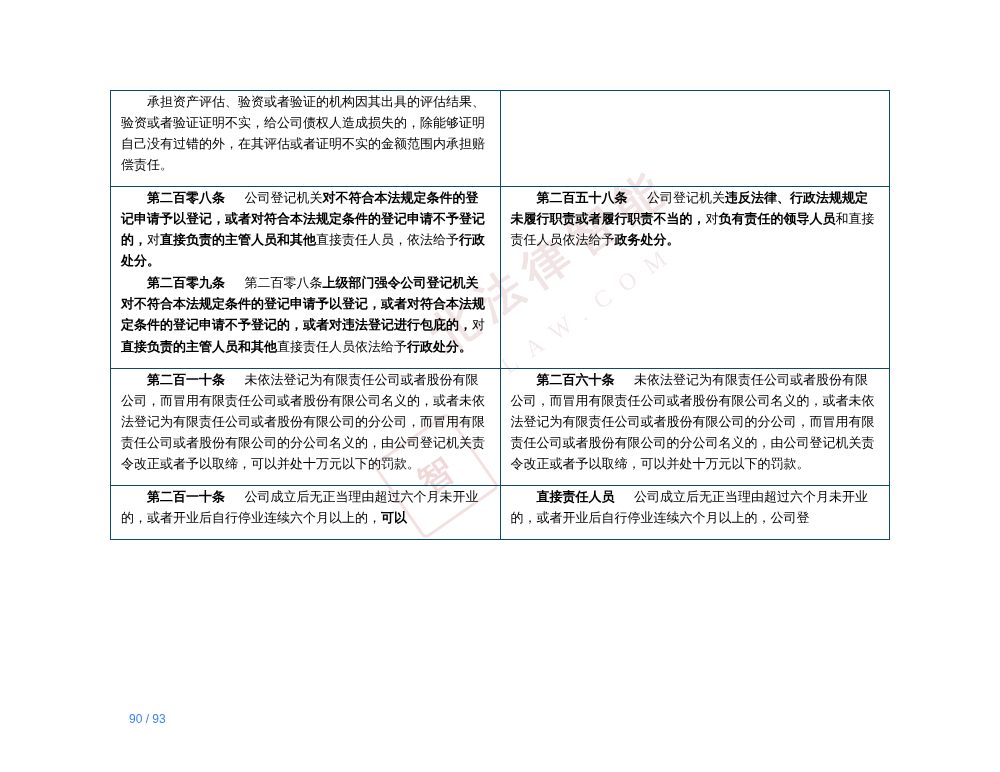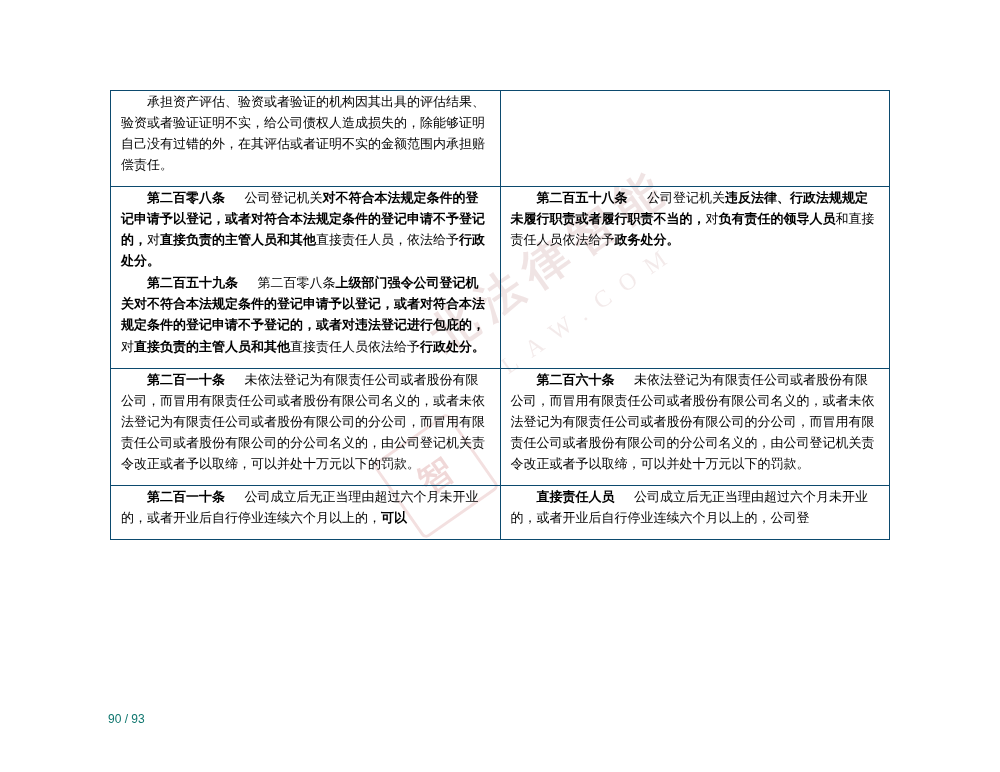--- a/index.html
+++ b/index.html
@@ -93,24 +93,24 @@
   td.mid { vertical-align: middle; }
   p.para {
     margin: 0;
     text-indent: 2em;
   }
   p.para + p.para { margin-top: 1px; }
   .red-b { color: #000000; font-weight: bold; }
   .gap { display: inline-block; width: 1.5em; }
   .footer {
     position: absolute;
-    left: 108px;
+    left: 129px;
     top: 712px;
     font-size: 12px;
-    color: #0f766e;
+    color: #3b82f6;
     font-family: "Liberation Sans", sans-serif;
     z-index: 3;
   }
 </style>
 </head>
 <body>
 
 <div class="page">
 
   <div class="watermark">
@@ -125,21 +125,21 @@
       <tr>
         <td class="col-left">
           <p class="para">承担资产评估、验资或者验证的机构因其出具的评估结果、验资或者验证证明不实，给公司债权人造成损失的，除能够证明自己没有过错的外，在其评估或者证明不实的金额范围内承担赔偿责任。</p>
         </td>
         <td class="col-right"></td>
       </tr>
 
       <tr>
         <td class="col-left">
           <p class="para"><span class="red-b">第二百零八条</span><span class="gap"></span><span>公司登记机关</span><span class="red-b">对不符合本法规定条件的登记申请予以登记，或者对符合本法规定条件的登记申请不予登记的，</span><span>对</span><span class="red-b">直接负责的主管人员和其他</span><span>直接责任人员，依法给予</span><span class="red-b">行政处分。</span></p>
-          <p class="para"><span class="red-b">第二百五十九条</span><span class="gap"></span><span>第二百零八条</span><span class="red-b">上级部门强令公司登记机关对不符合本法规定条件的登记申请予以登记，或者对符合本法规定条件的登记申请不予登记的，或者对违法登记进行包庇的，</span><span>对</span><span class="red-b">直接负责的主管人员和其他</span><span>直接责任人员依法给予</span><span class="red-b">行政处分。</span></p>
+          <p class="para"><span class="red-b">第二百零九条</span><span class="gap"></span><span>第二百零八条</span><span class="red-b">上级部门强令公司登记机关对不符合本法规定条件的登记申请予以登记，或者对符合本法规定条件的登记申请不予登记的，或者对违法登记进行包庇的，</span><span>对</span><span class="red-b">直接负责的主管人员和其他</span><span>直接责任人员依法给予</span><span class="red-b">行政处分。</span></p>
         </td>
         <td class="col-right mid">
           <p class="para"><span class="red-b">第二百五十八条</span><span class="gap"></span><span>公司登记机关</span><span class="red-b">违反法律、行政法规规定未履行职责或者履行职责不当的，</span><span>对</span><span class="red-b">负有责任的领导人员</span><span>和直接责任人员依法给予</span><span class="red-b">政务处分。</span></p>
         </td>
       </tr>
 
       <tr>
         <td class="col-left">
           <p class="para"><span class="red-b">第二百一十条</span><span class="gap"></span><span>未依法登记为有限责任公司或者股份有限公司，而冒用有限责任公司或者股份有限公司名义的，或者未依法登记为有限责任公司或者股份有限公司的分公司，而冒用有限责任公司或者股份有限公司的分公司名义的，由公司登记机关责令改正或者予以取缔，可以并处十万元以下的罚款。</span></p>
         </td>

